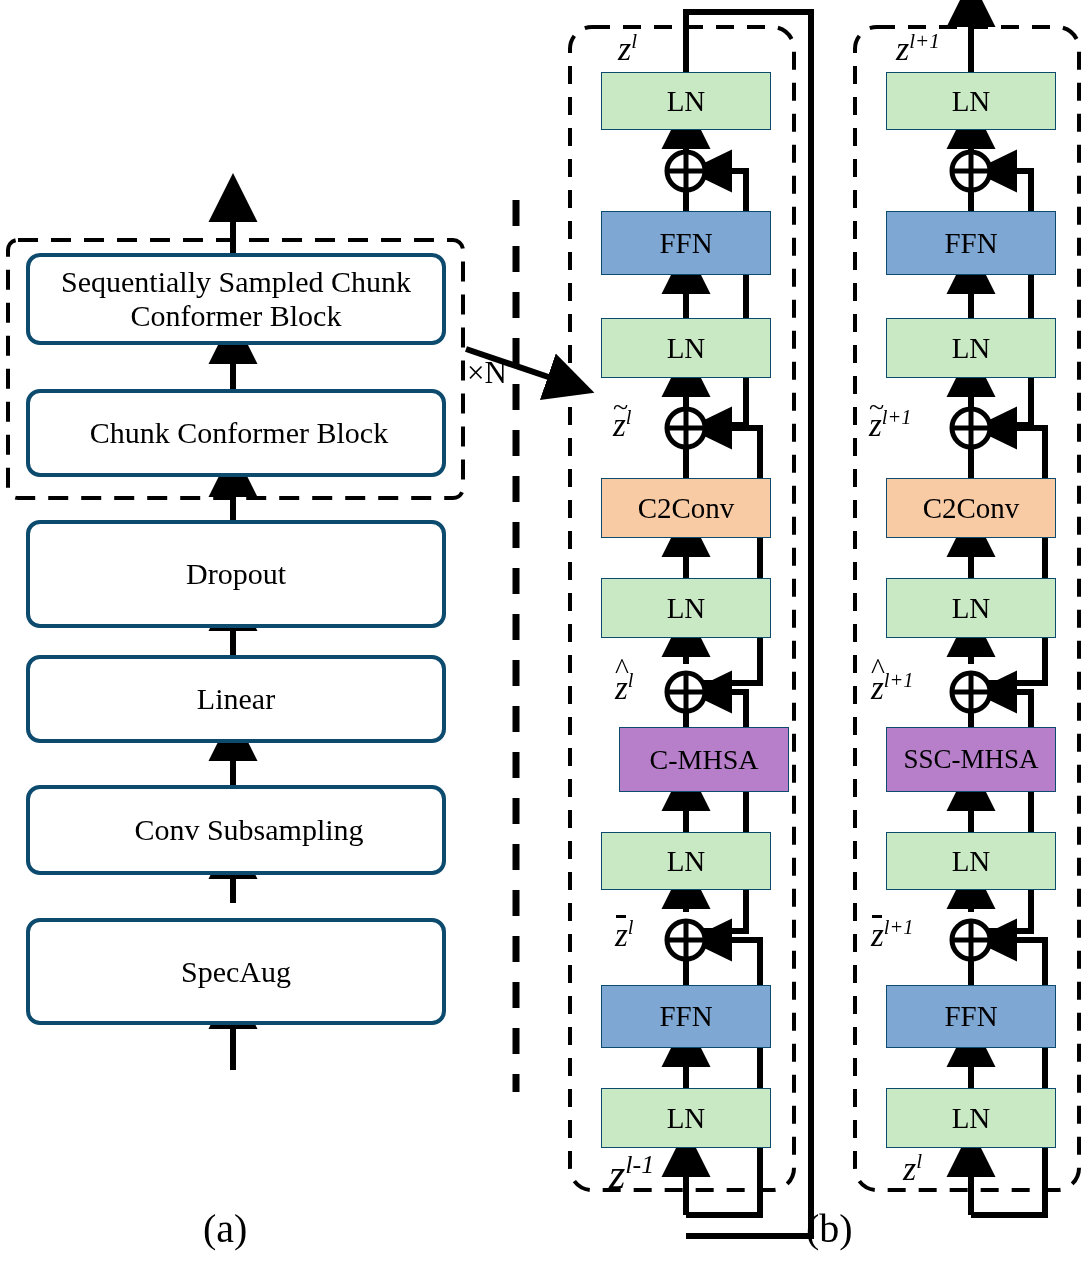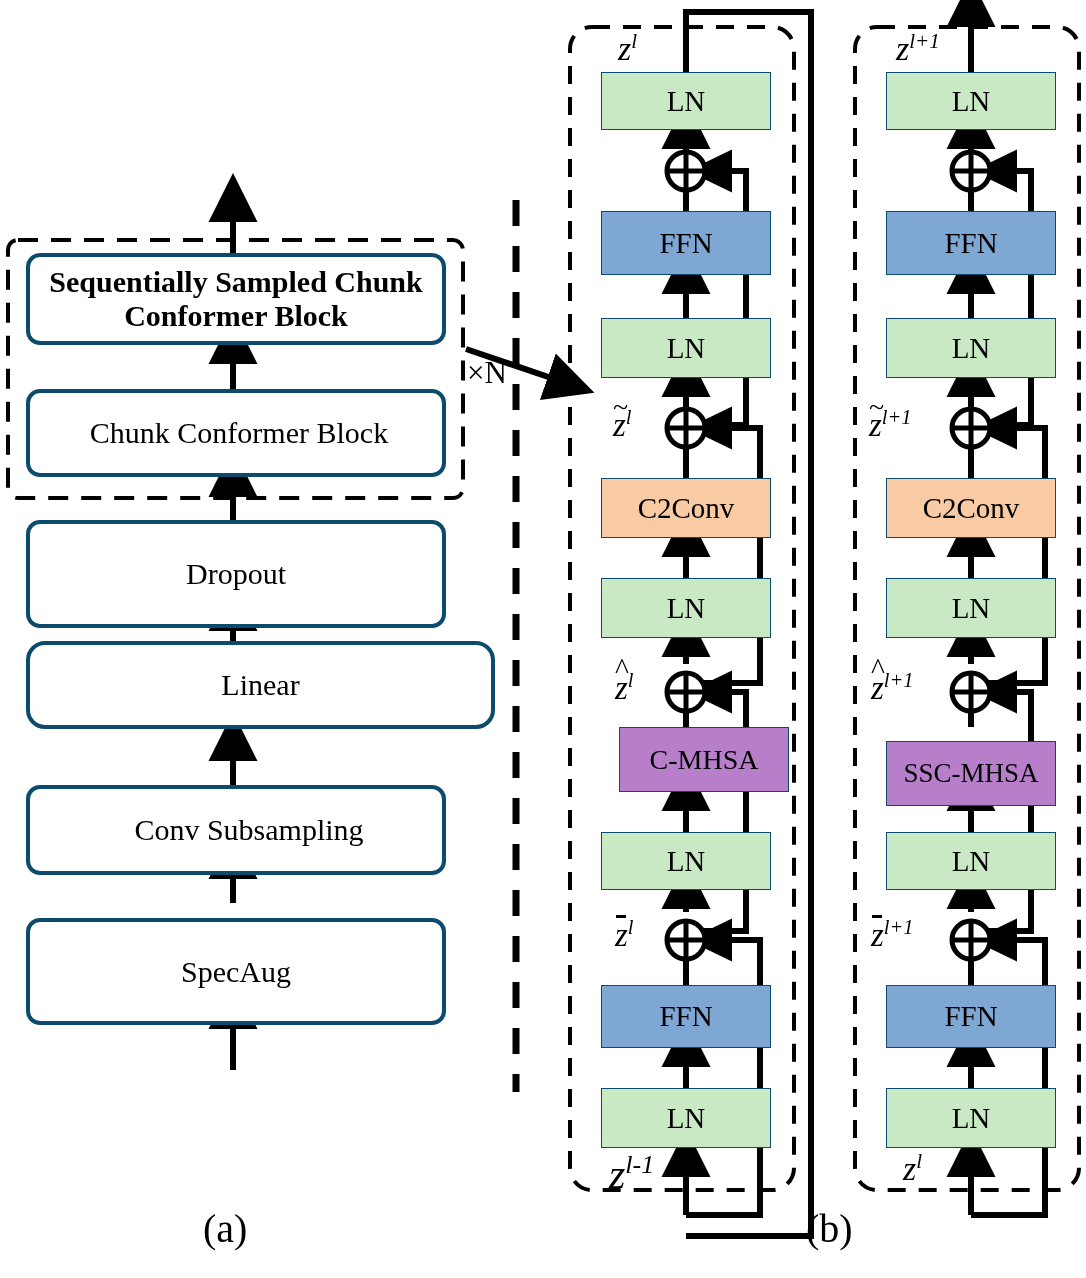--- a/index.html
+++ b/index.html
@@ -135,33 +135,33 @@
       <circle cx="971" cy="940" r="19"></circle>
     </g>
     <g stroke="#000" stroke-width="5">
       <path d="M952,171 H990 M971,152 V190"></path>
       <path d="M952,428 H990 M971,409 V447"></path>
       <path d="M952,692 H990 M971,673 V711"></path>
       <path d="M952,940 H990 M971,921 V959"></path>
     </g>
   </svg>
 
-  <div class="blk r" style="left:26px;top:253px;width:420px;height:92px;font-size:30px;padding:0 10px;font-weight:bold;">
+  <div class="blk r" style="left:26px;top:253px;width:420px;height:92px;font-size:30px;padding:0 10px;">
     <span>Sequentially Sampled Chunk Conformer Block</span>
   </div>
 
   <div class="blk r" style="left:26px;top:389px;width:420px;height:88px;font-size:30px;padding-left:6px;">
     <span>Chunk Conformer Block</span>
   </div>
 
   <div class="blk r" style="left:26px;top:520px;width:420px;height:108px;font-size:30px;">
     <span>Dropout</span>
   </div>
 
-  <div class="blk r" style="left:26px;top:641px;width:469px;height:88px;font-size:30px;border-radius:19px;">
+  <div class="blk r" style="left:26px;top:655px;width:420px;height:88px;font-size:30px;">
     <span>Linear</span>
   </div>
 
   <div class="blk r" style="left:26px;top:785px;width:420px;height:90px;font-size:30px;padding-left:26px;">
     <span>Conv Subsampling</span>
   </div>
 
   <div class="blk r" style="left:26px;top:918px;width:420px;height:107px;font-size:30px;">
     <span>SpecAug</span>
   </div>
@@ -222,21 +222,21 @@
   </div>
   <div class="blk s" style="left:886px;top:318px;width:170px;height:60px;font-size:29px;background:#c9e8c4;">
     <span>LN</span>
   </div>
   <div class="blk s" style="left:886px;top:478px;width:170px;height:60px;font-size:29px;background:#f9cba4;">
     <span>C2Conv</span>
   </div>
   <div class="blk s" style="left:886px;top:578px;width:170px;height:60px;font-size:29px;background:#c9e8c4;">
     <span>LN</span>
   </div>
-  <div class="blk s" style="left:886px;top:727px;width:170px;height:65px;font-size:27px;background:#b77fca;margin-top:14px;">
+  <div class="blk s" style="left:886px;top:727px;width:170px;height:65px;font-size:27px;background:#b77fca;">
     <span>SSC-MHSA</span>
   </div>
   <div class="blk s" style="left:886px;top:832px;width:170px;height:58px;font-size:29px;background:#c9e8c4;">
     <span>LN</span>
   </div>
   <div class="blk s" style="left:886px;top:985px;width:170px;height:63px;font-size:29px;background:#7ea7d4;">
     <span>FFN</span>
   </div>
   <div class="blk s" style="left:886px;top:1088px;width:170px;height:60px;font-size:29px;background:#c9e8c4;">
     <span>LN</span>

